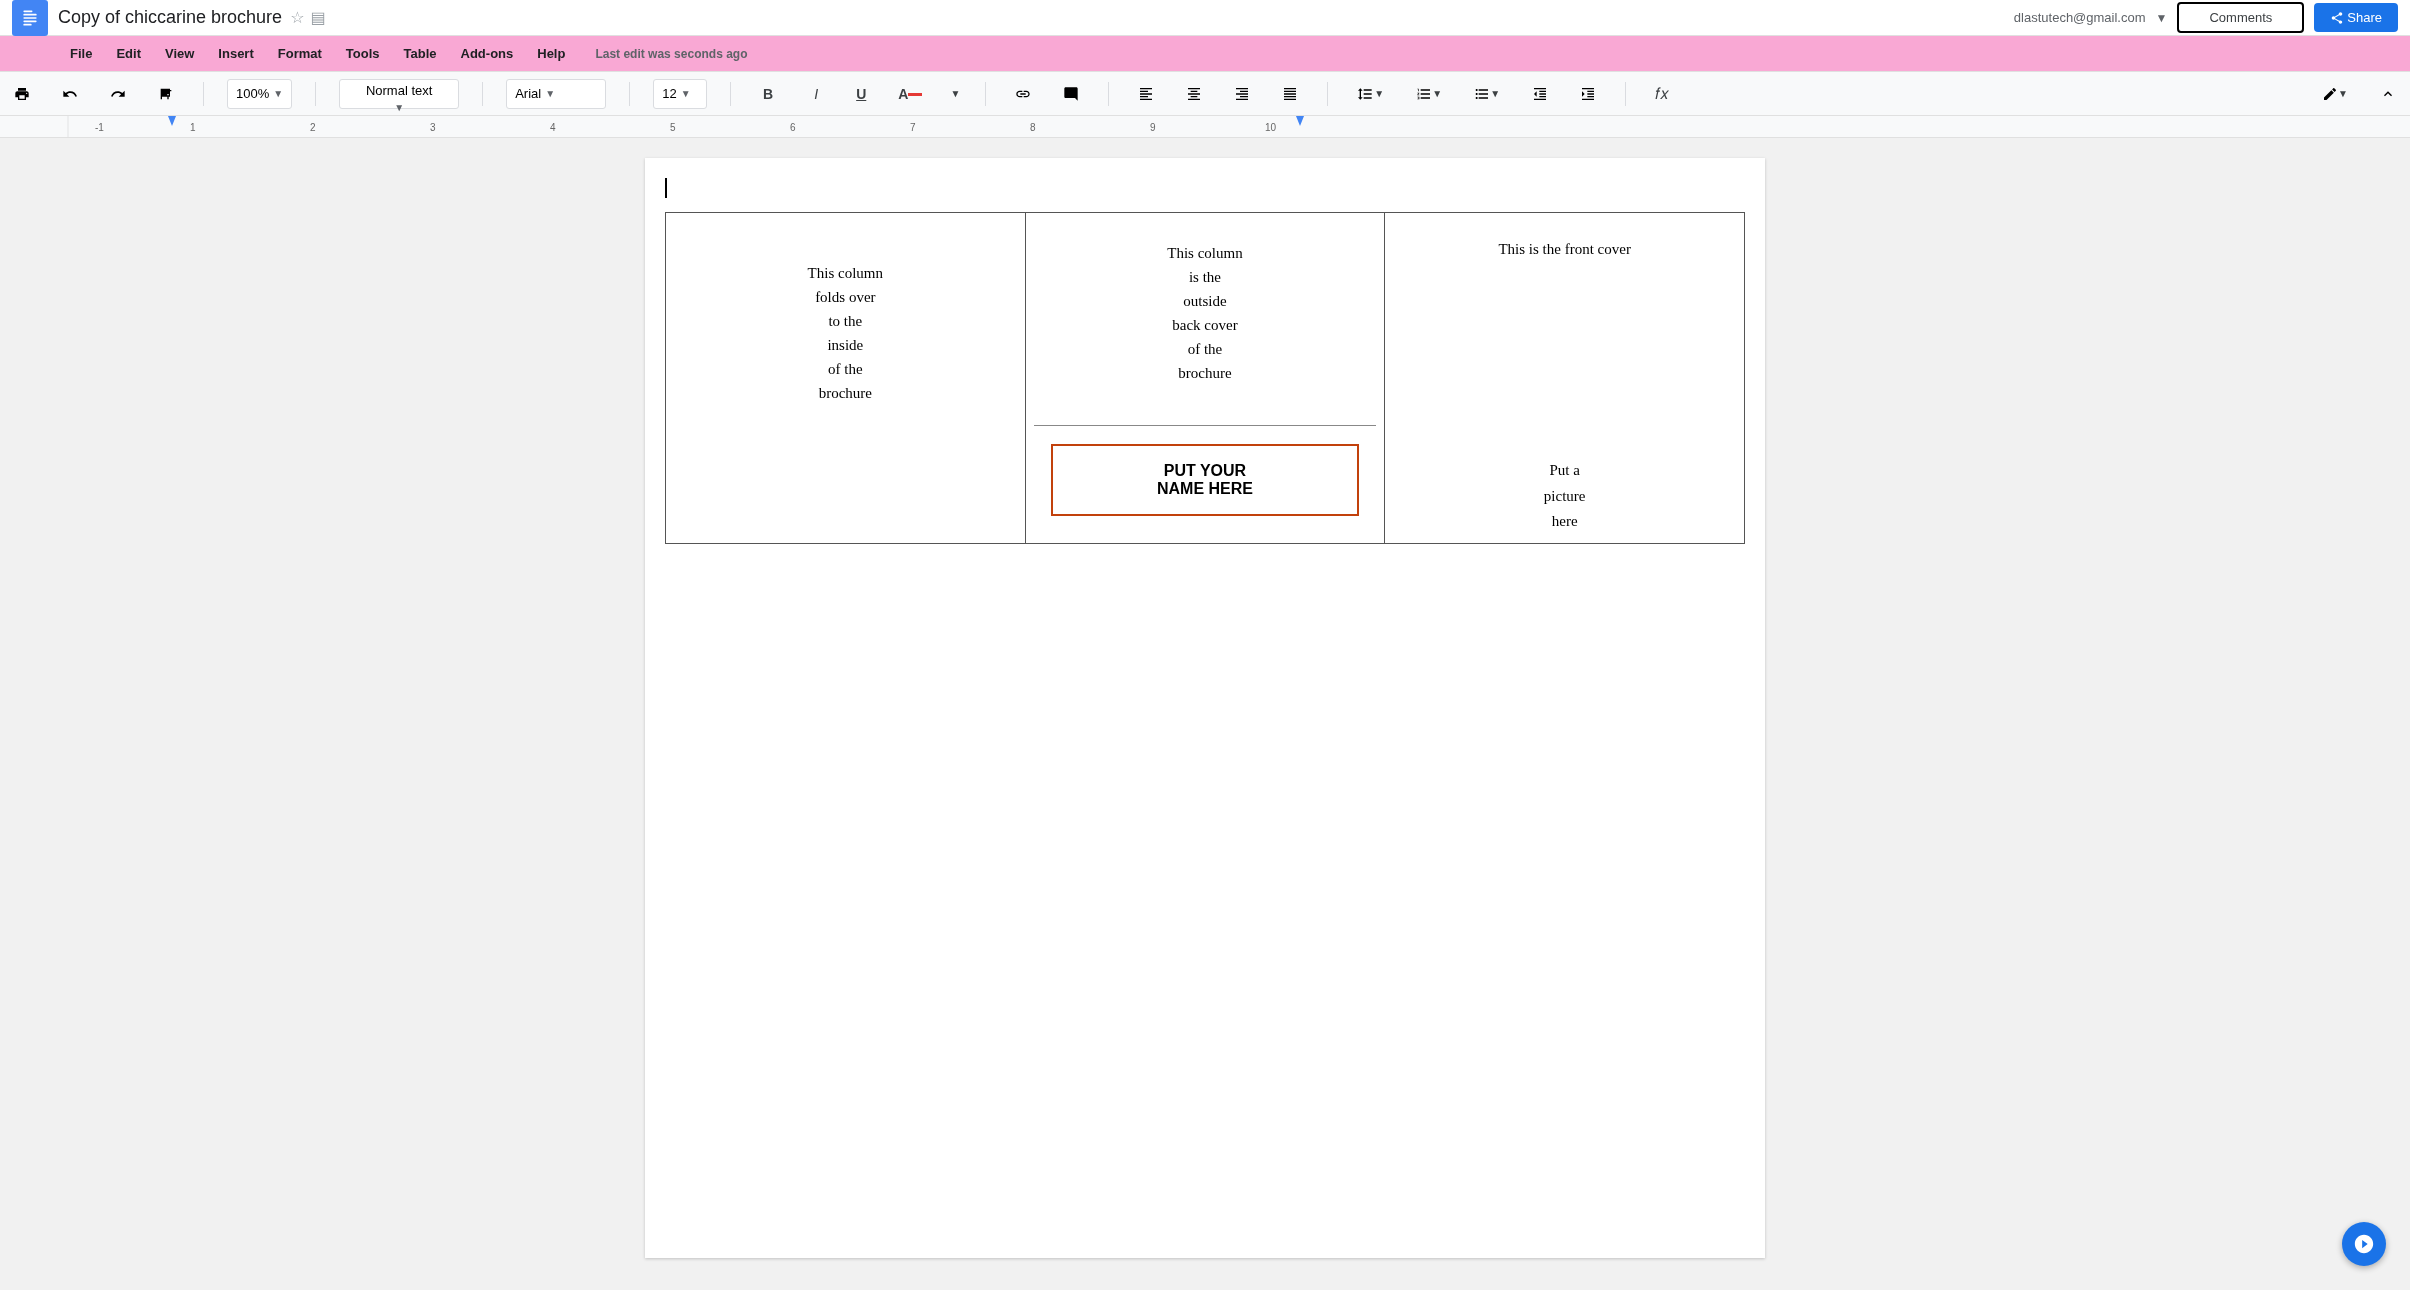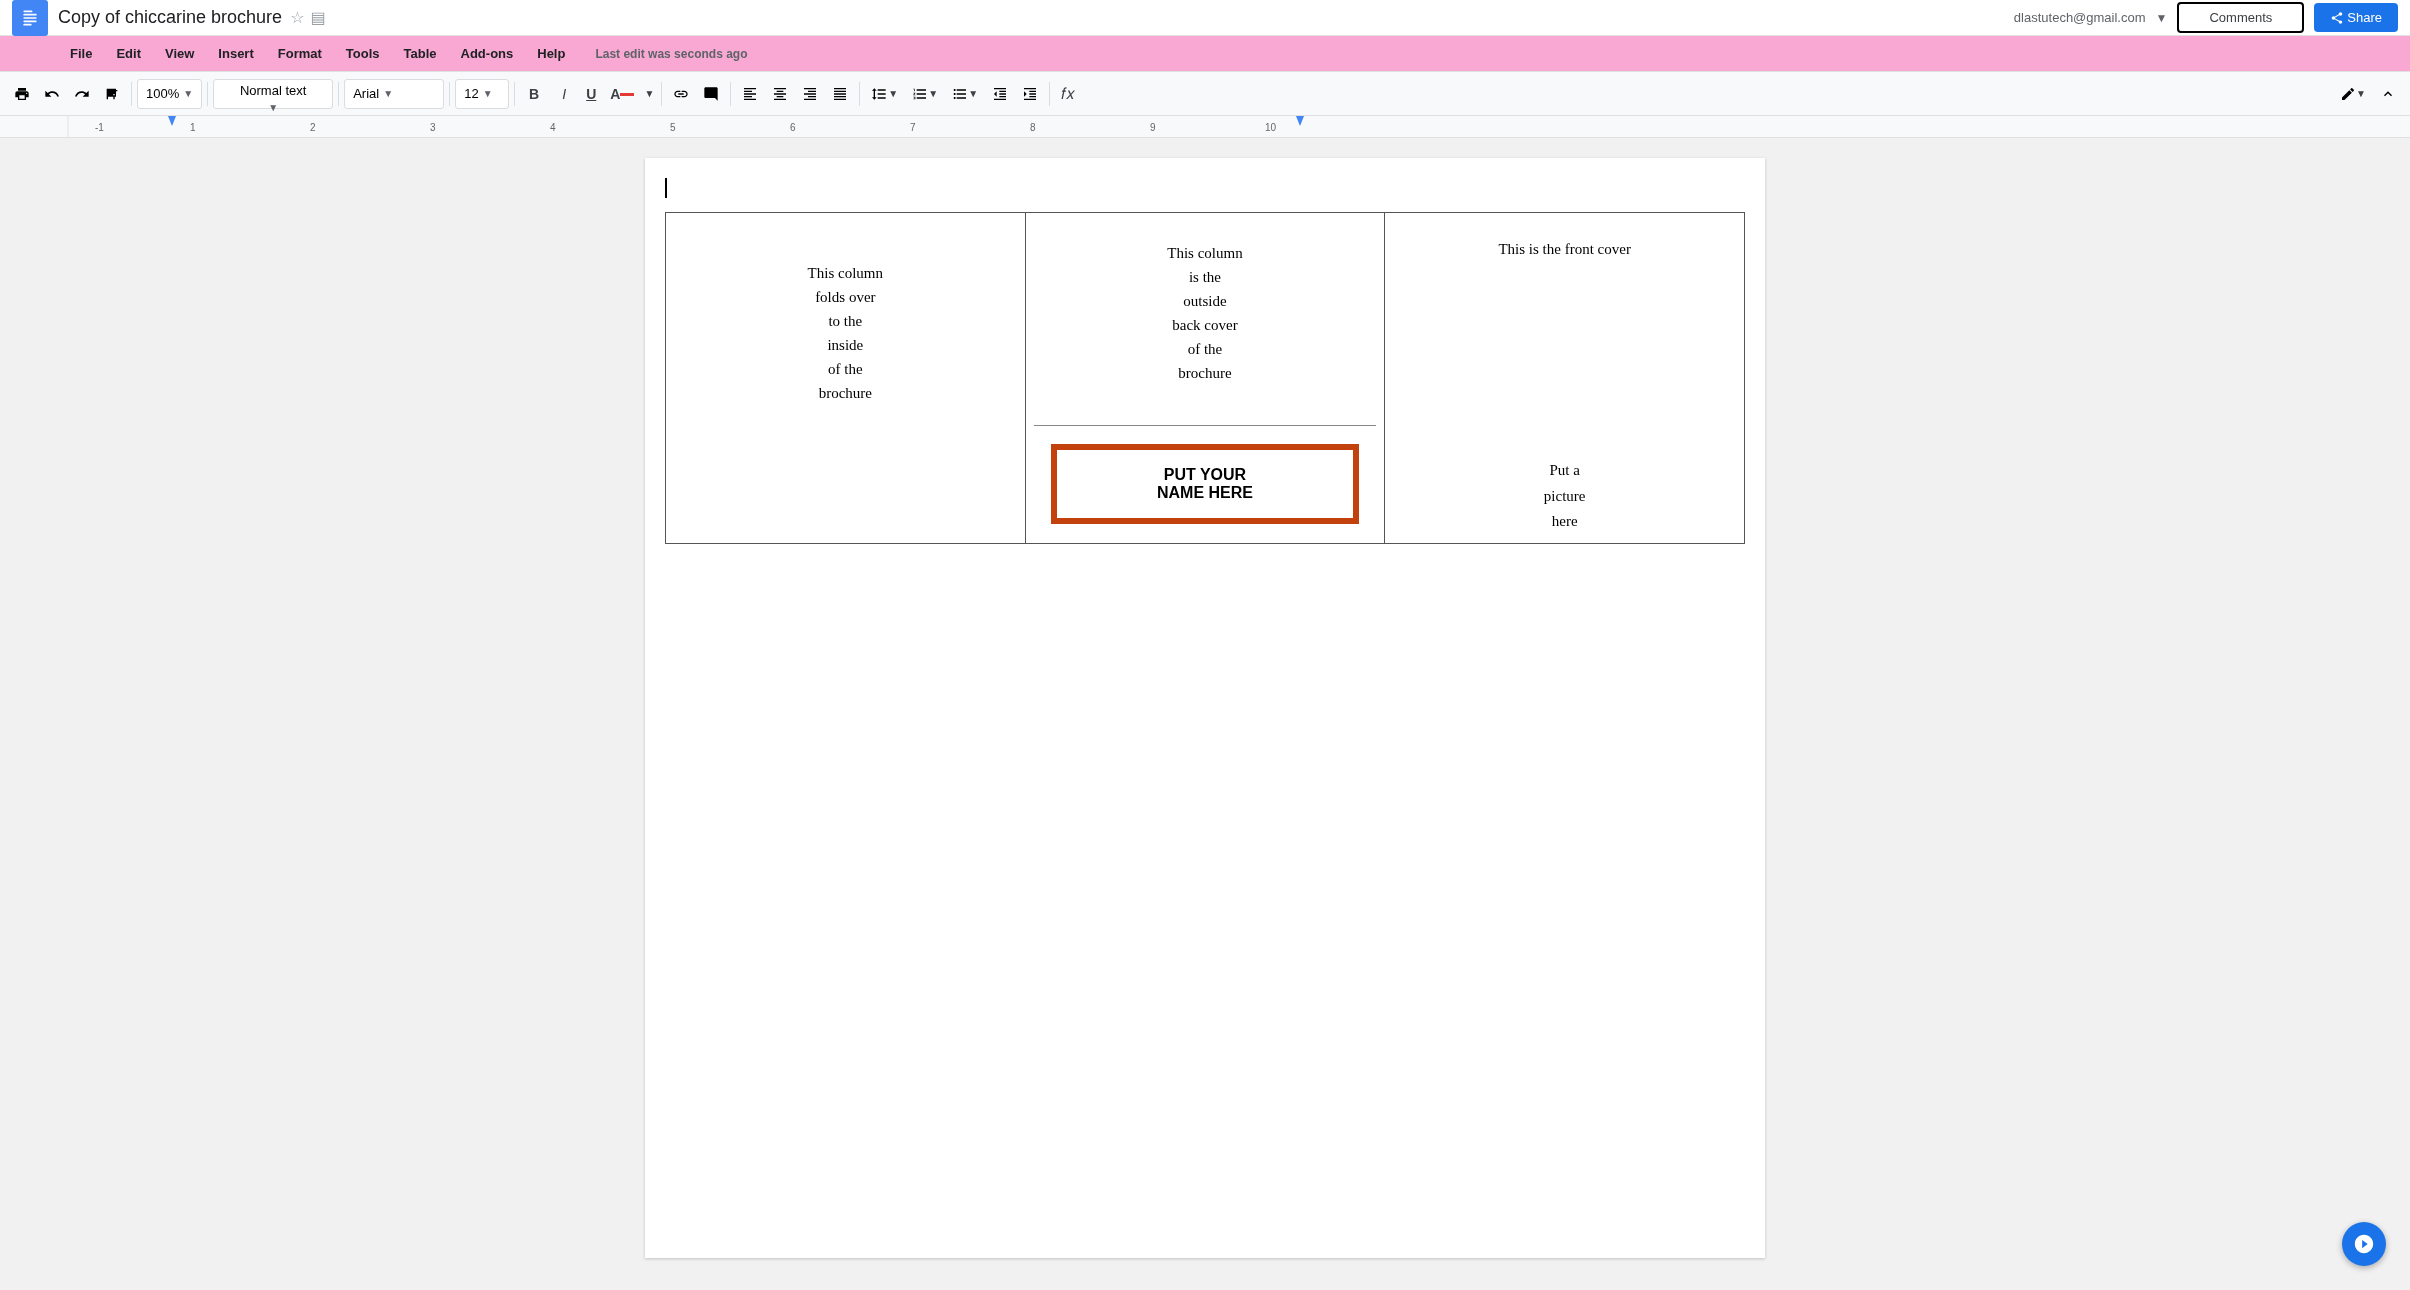--- a/index.html
+++ b/index.html
@@ -81,21 +81,21 @@
     #last-edit { font-size: 12px; color: #5f6368; margin-left: 16px; }
 
     
     #toolbar {
       display: flex;
       align-items: center;
       background: #f8f9fa;
       padding: 4px 8px;
       height: 44px;
       border-bottom: 1px solid #e0e0e0;
-      gap: 2px;
+      gap: 20px;
     }
     .tb-btn {
       display: flex; align-items: center; justify-content: center;
       padding: 4px 6px;
       border-radius: 3px;
       cursor: pointer;
       font-size: 13px;
       color: #3c4043;
       background: transparent;
       border: none;
@@ -206,21 +206,21 @@
       padding-top: 20px;
       margin-bottom: 30px;
     }
     .col2-divider {
       width: 100%;
       border: none;
       border-top: 1px solid #888;
       margin: 10px 0;
     }
     .name-box {
-      border: 6px solid #c2410c;
+      border: 2px solid #c2410c;
       padding: 16px 20px;
       text-align: center;
       font-weight: bold;
       font-size: 16px;
       font-family: Arial, sans-serif;
       width: 90%;
       margin: 8px auto;
     }
     .col3-text-top {
       text-align: center;

